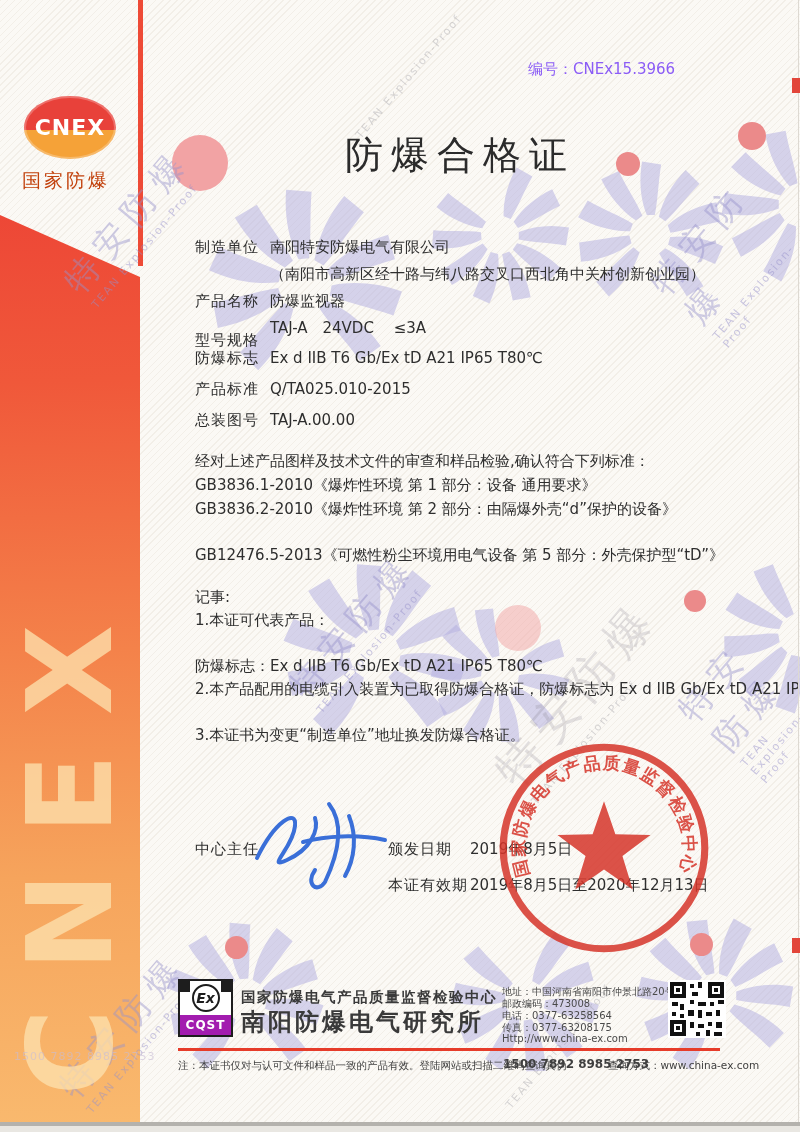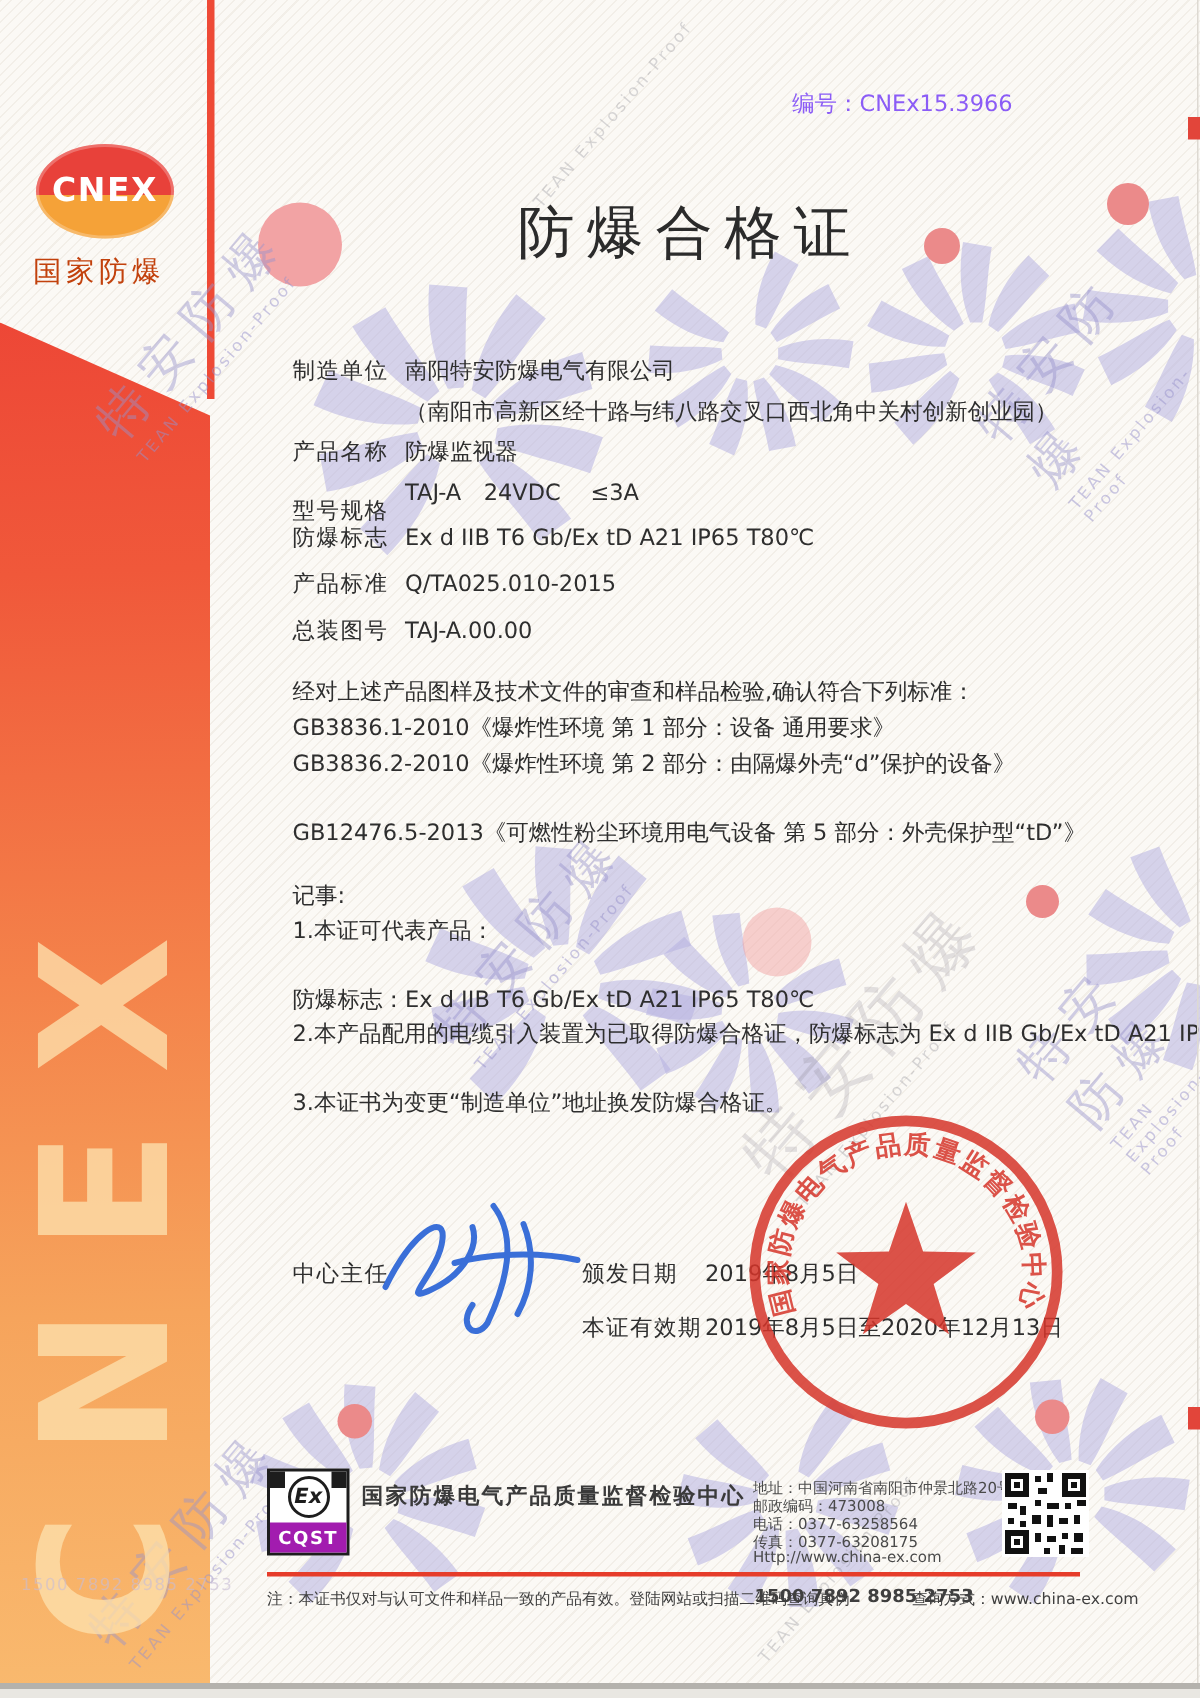--- a/index.html
+++ b/index.html
@@ -265,20 +265,21 @@
     <div class="sq l"></div>
     <div class="sq r"></div>
     <div class="ex-circle">
         <span>Ex</span>
       </div>
     <div class="cqst-bar">
         <span>CQST</span>
       </div>
   </div>
   <div class="abs center-name">国家防爆电气产品质量监督检验中心</div>
+  <div class="abs institute-name">南阳防爆电气研究所</div>
 
   <div class="abs addr" style="left:502px;top:985px">地址：中国河南省南阳市仲景北路20号</div>
   <div class="abs addr" style="left:502px;top:997px">邮政编码：473008</div>
   <div class="abs addr" style="left:502px;top:1009px">电话：0377-63258564</div>
   <div class="abs addr" style="left:502px;top:1021px">传真：0377-63208175</div>
   <div class="abs addr" style="left:502px;top:1033px">Http://www.china-ex.com</div>
 
   <svg class="abs" style="left:668px;top:980px;z-index:4" width="58" height="58" viewBox="0 0 58 58">
     <rect width="58" height="58" fill="#fff"></rect>
     <g fill="#111">

